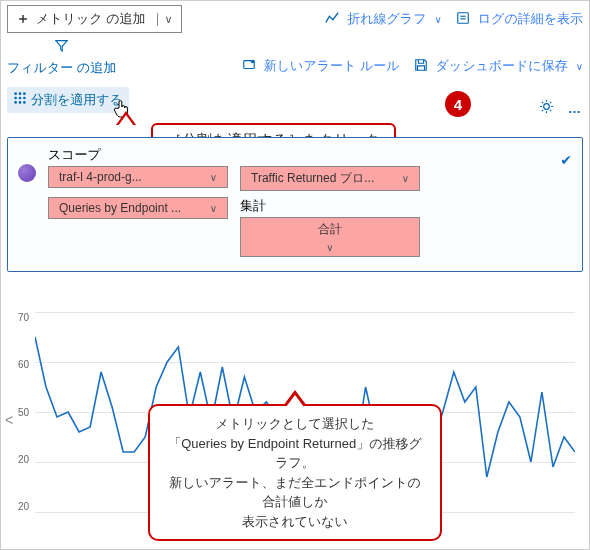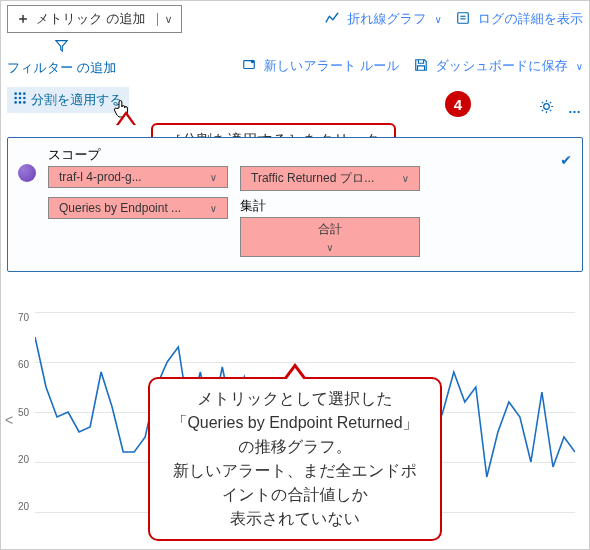--- a/index.html
+++ b/index.html
@@ -203,21 +203,21 @@
   .callout2 {
     border: 2px solid #cc0000;
     border-radius: 10px;
     background: #fff;
     padding: 8px 18px;
     text-align: center;
     position: absolute;
     left: 50%;
     transform: translateX(-50%);
     bottom: 8px;
-    font-size: 16px;
+    font-size: 13px;
     line-height: 1.5;
     max-width: 480px;
   }
   .callout2-tail {
     position: absolute;
     width: 0; height: 0;
     border-left: 12px solid transparent;
     border-right: 12px solid transparent;
     border-bottom: 16px solid #cc0000;
     top: -16px;

